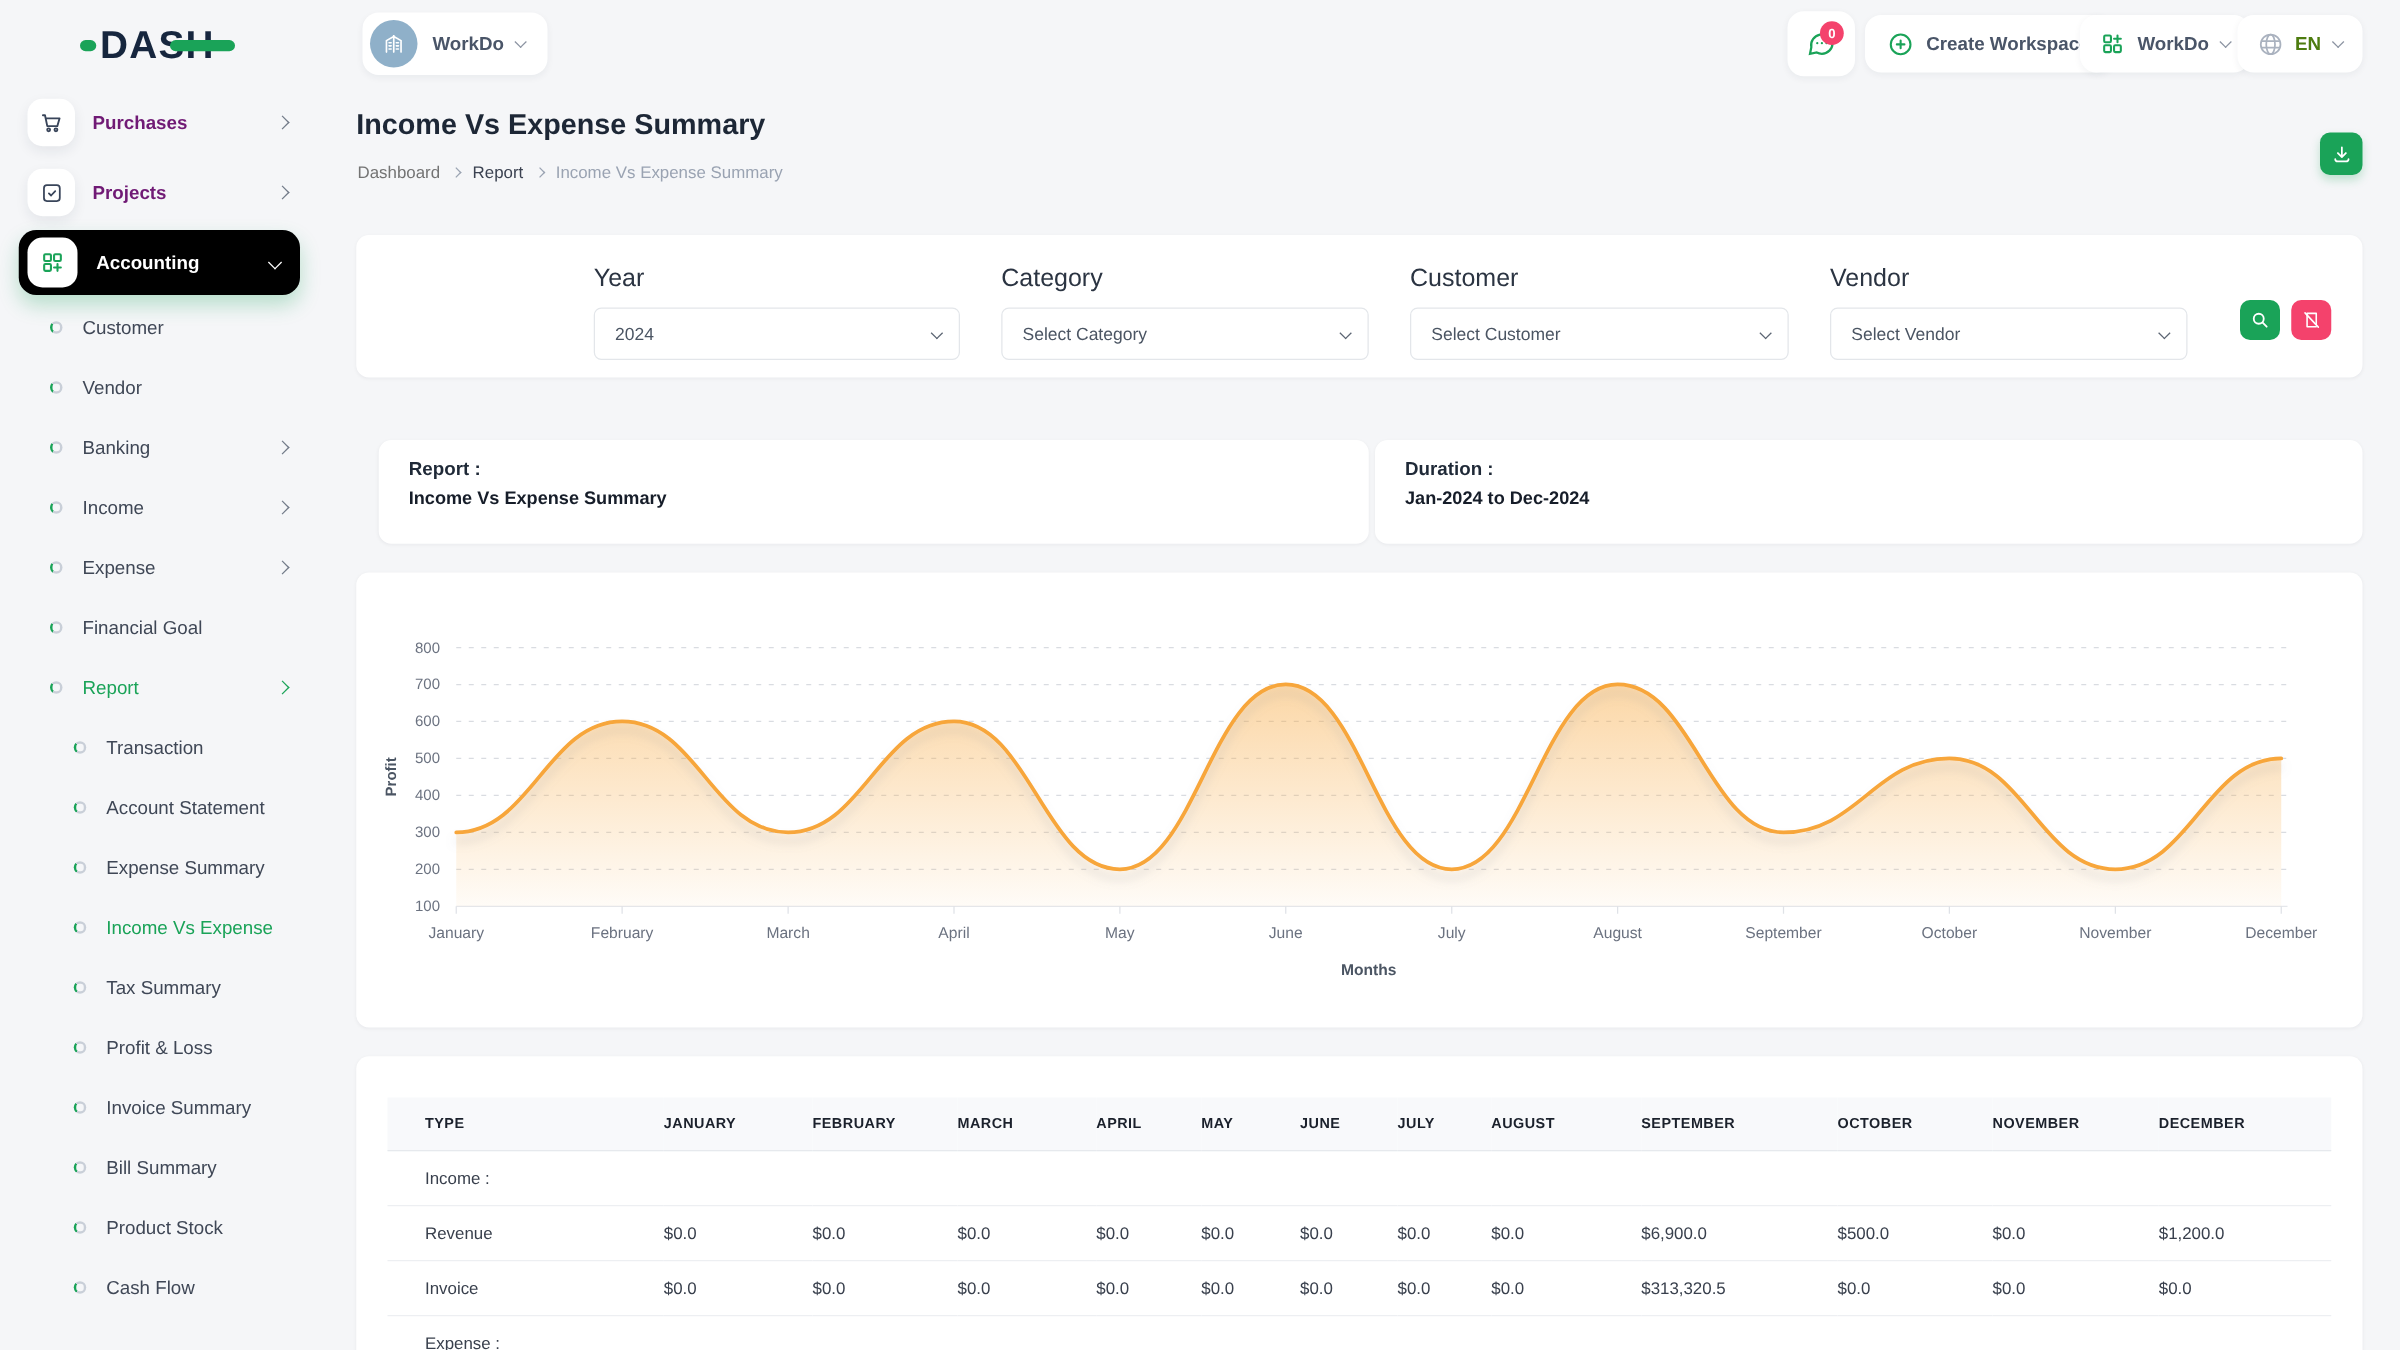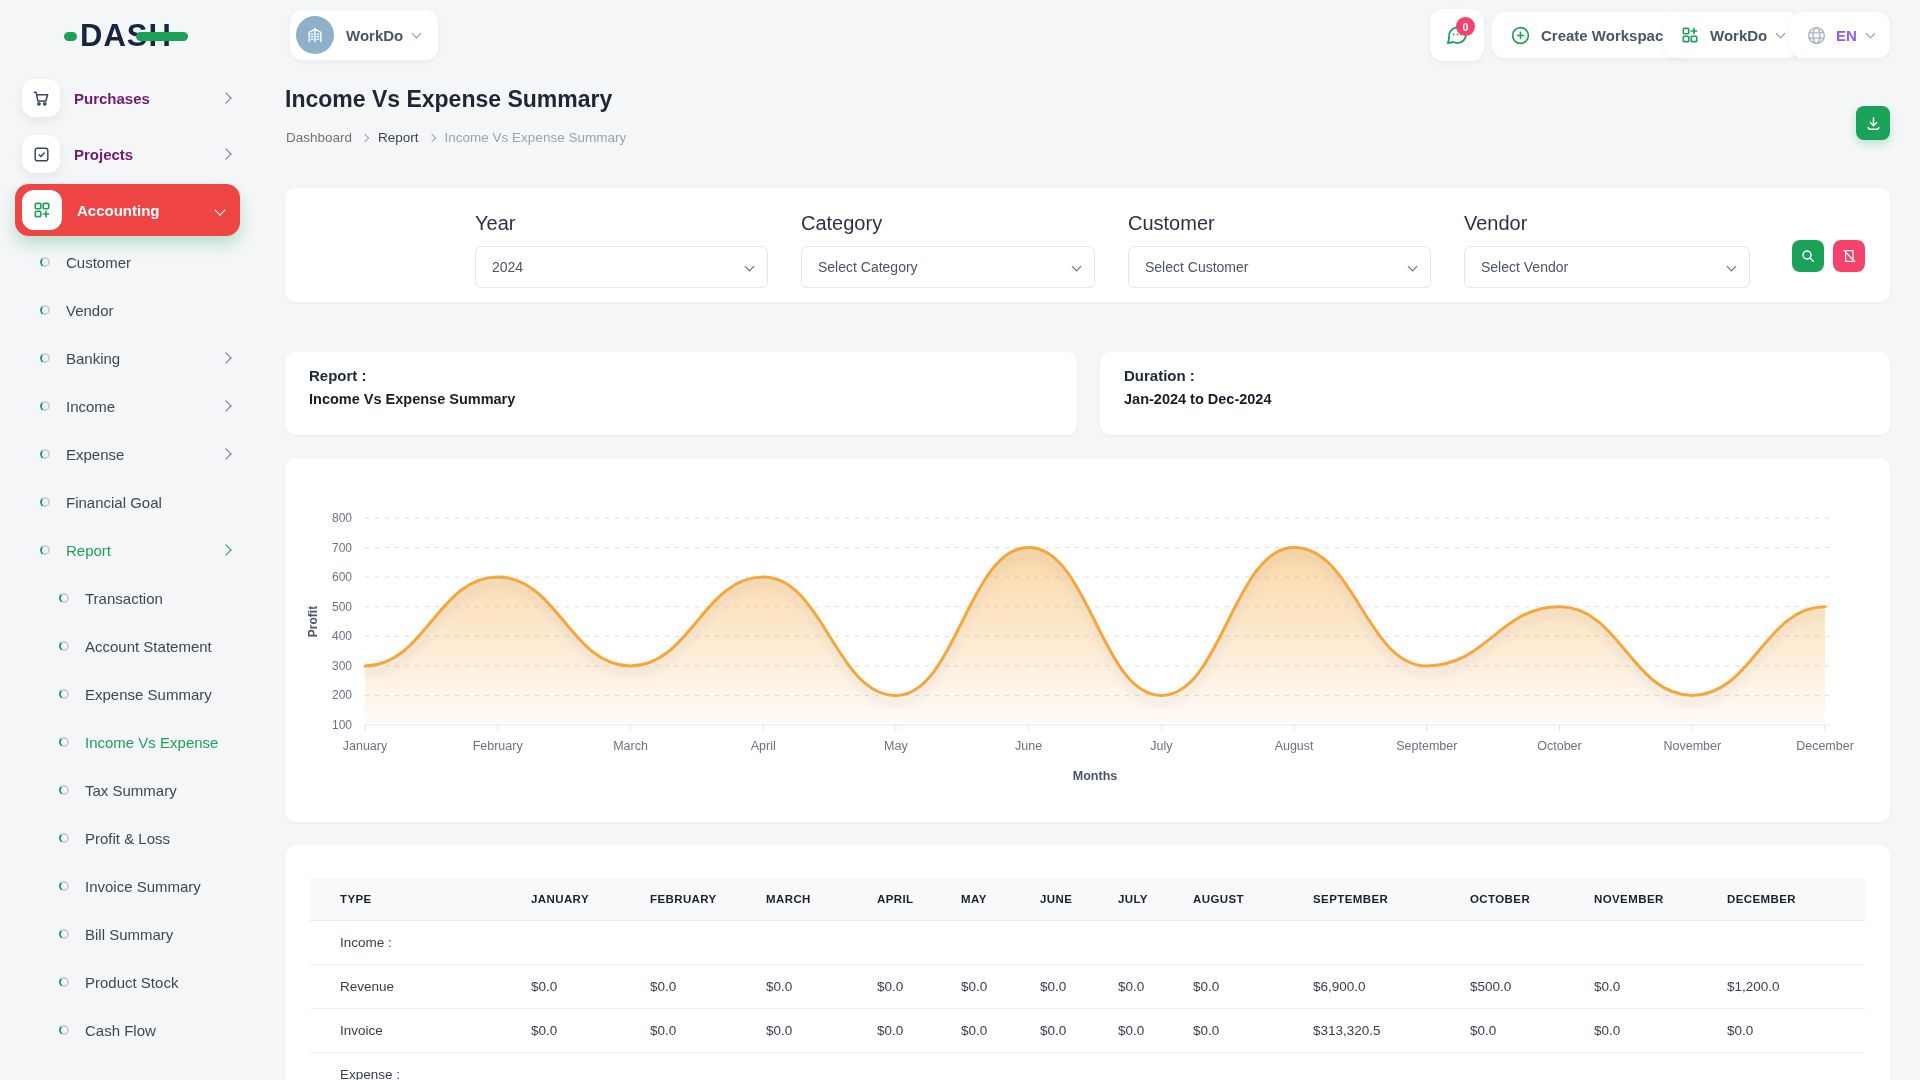--- a/index.html
+++ b/index.html
@@ -16,21 +16,21 @@
   .logo-text { font-size:31px; font-weight:800; letter-spacing:1px; color:#16263e; line-height:1; }
   .logo-bar { position:absolute; right:-16px; top:12px; width:52px; height:9px; border-radius:5px; background:#1aa358; }
   .snav { display:flex; align-items:center; cursor:pointer; }
   .snav.toprow { height:56px; padding:0 54px 0 22px; }
   .tile { width:38px; height:38px; border-radius:12px; background:#ffffff; box-shadow:0 4px 10px rgba(22,38,62,.08);
           display:flex; align-items:center; justify-content:center; flex:0 0 auto; }
   .toprow .slabel { margin-left:14px; font-size:15px; font-weight:700; color:#701a75; }
   .chev { width:8px; height:8px; border-right:1.8px solid #717a88; border-bottom:1.8px solid #717a88;
           transform:rotate(-45deg); margin-left:auto; flex:0 0 auto; }
   .chev.down { transform:rotate(45deg); }
-  .pill { margin:2px 44px 2px 15px; height:52px; border-radius:14px; background:#ef4444;
+  .pill { margin:2px 44px 2px 15px; height:52px; border-radius:14px; background:#000000;
           box-shadow:0 8px 16px rgba(26,163,88,.28); display:flex; align-items:center; padding:0 16px 0 7px; cursor:pointer; }
   .pill .tile { width:40px; height:40px; box-shadow:none; }
   .pill .slabel { margin-left:15px; font-size:15px; font-weight:700; color:#ffffff; }
   .pill .chev { border-color:#ffffff; }
   .snav.lvl1 { height:48px; padding:0 54px 0 40px; }
   .snav.lvl2 { height:48px; padding:0 54px 0 59px; }
   .snav .dot { width:10px; height:10px; border-radius:50%; position:relative; flex:0 0 auto;
                background:conic-gradient(from 215deg,#1aa358 0 100deg,#c9cfd8 100deg 360deg); }
   .snav .dot::after { content:""; position:absolute; inset:2.4px; border-radius:50%; background:#f5f6f8; }
   .snav .slabel2 { margin-left:16px; font-size:15px; color:#3f4756; }
@@ -46,21 +46,21 @@
   .tb-label { font-size:15px; font-weight:600; color:#4a5568; }
   .tb-chev { width:7px; height:7px; border-right:1.7px solid #8b93a1; border-bottom:1.7px solid #8b93a1; transform:rotate(45deg); margin-left:10px; margin-top:-3px; }
   .chat-btn { left:1146px; top:9px; width:54px; height:52px; justify-content:center; }
   .badge { position:absolute; top:-6px; right:-6px; min-width:19px; height:19px; border-radius:10px; background:#f4426c;
            color:#fff; font-size:10.5px; font-weight:700; display:flex; align-items:center; justify-content:center; padding:0 5px; }
   .cw-btn { left:1208px; top:12px; height:46px; padding:0 18px; }
   .cw-btn .tb-label { margin-left:10px; }
   .wd-btn { left:1380px; top:12px; height:46px; padding:0 16px; }
   .wd-btn .tb-label { margin-left:10px; }
   .lang-btn { left:1506px; top:12px; height:46px; padding:0 16px; }
-  .lang-btn .tb-label { color:#8b5cf6; margin-left:9px; }
+  .lang-btn .tb-label { color:#4d7c0f; margin-left:9px; }
   
   .main { position:absolute; left:285px; top:0; width:1605px; height:1080px; }
   .page-title { position:absolute; left:0; top:86px; font-size:23px; font-weight:700; color:#1d2736; }
   .breadcrumb { position:absolute; left:1px; top:130px; display:flex; align-items:center; gap:10px; font-size:13.5px; }
   .bc-sep { width:6px; height:6px; border-right:1.6px solid #9aa3b2; border-bottom:1.6px solid #9aa3b2; transform:rotate(-45deg); margin-top:1px; }
   .bc-home { color:#737373; cursor:pointer; }
   .bc-mid { color:#3b4251; cursor:pointer; }
   .bc-cur { color:#9aa3b2; }
   .dl-btn { position:absolute; right:0; top:106px; width:34px; height:34px; border-radius:8px; background:#1aa358;
             display:flex; align-items:center; justify-content:center; cursor:pointer; box-shadow:0 4px 8px rgba(26,163,88,.25); }
@@ -333,21 +333,21 @@
         <button class="sq-btn sq-pink">
           <svg width="16" height="16" viewBox="0 0 24 24" fill="none" stroke="#ffffff" stroke-width="1.9" stroke-linecap="round" stroke-linejoin="round">
             <path d="M7 4h11v13M7 4v16h11"></path>
               <path d="M4.5 3.5l16 17"></path>
           </svg>
         </button>
       </div>
     </div>
   </div>
 
-  <div class="card sum-card" style="left:0; width:792px;">
+  <div class="card sum-card" style="left:18px; width:792px;">
     <div class="sum-title">Report :</div>
     <div class="sum-value">Income Vs Expense Summary</div>
   </div>
   <div class="card sum-card" style="left:815px; width:790px;">
     <div class="sum-title">Duration :</div>
     <div class="sum-value">Jan-2024 to Dec-2024</div>
   </div>
 
   <div class="card chart-card" id="chart-card"><svg width="1605" height="364" viewBox="0 0 1605 364">
     <defs>

